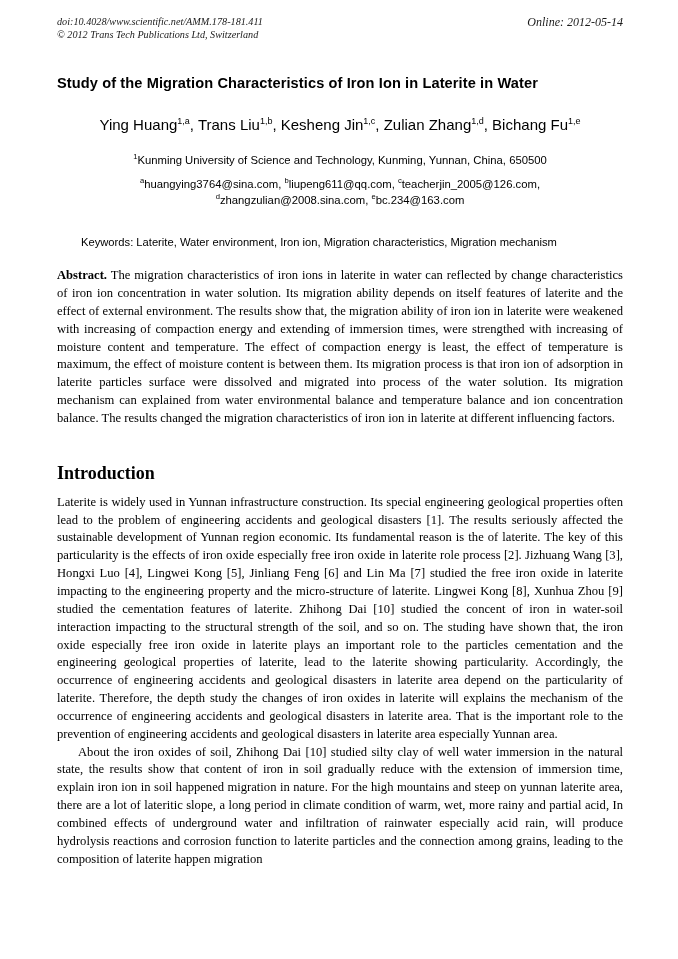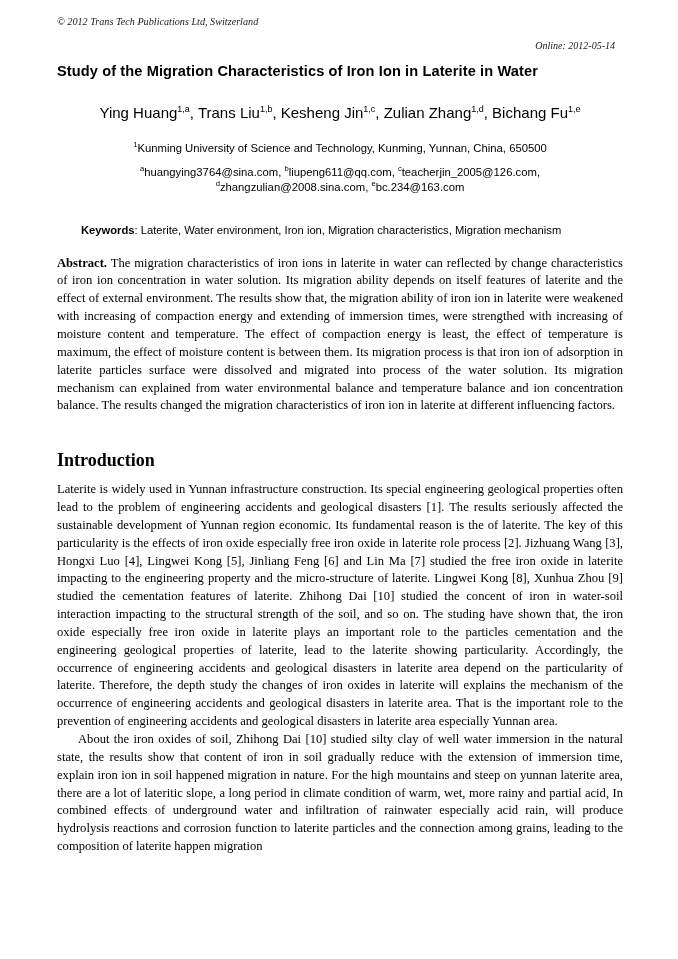--- a/index.html
+++ b/index.html
@@ -28,26 +28,25 @@
   .journal-header {
     position: relative;
     font-family: "Liberation Serif", "DejaVu Serif", serif;
     font-style: italic;
     font-size: 10.2px;
     line-height: 12.6px;
     color: #1a1a1a;
   }
   .journal-header .online {
     position: absolute;
-    right: 8px;
+    right: 0;
     top: 0;
     font-style: italic;
-    font-size: 10px;
+    font-size: 12px;
     white-space: nowrap;
-    margin-top: 24px;
   }
   .journal-header .hline {
     display: block;
     white-space: nowrap;
   }
 
   
   .paper-title {
     margin: 0;
     padding: 0;
@@ -99,21 +98,21 @@
   }
 
   
   .keywords {
     font-family: "Liberation Sans", "DejaVu Sans", sans-serif;
     font-size: 11.2px;
     line-height: 15px;
     text-align: left;
   }
   .keywords .kw-label {
-    font-weight: bold;
+    font-weight: normal;
     padding-left: 24px;
   }
 
   
   .abstract,
   .body-par {
     font-family: "Liberation Serif", "DejaVu Serif", serif;
     font-size: 12.6px;
     line-height: 17.85px;
     text-align: justify;
@@ -146,20 +145,21 @@
   .sp-introtxt { height: 12px; }
 </style>
 </head>
 <body>
 
 <div class="page">
   <div class="content">
 
     <div class="journal-header">
       <span class="online">Online: 2012-05-14</span>
+      <span class="hline">doi:10.4028/www.scientific.net/AMM.178-181.411</span>
       <span class="hline">© 2012 Trans Tech Publications Ltd, Switzerland</span>
     </div>
 
     <div class="sp-title"></div>
 
     <h1 class="paper-title">Study of the Migration Characteristics of Iron Ion in Laterite in Water</h1>
 
     <div class="sp-authors"></div>
 
     <div class="authors" id="author-list"><span>Ying Huang</span><sup>1,a</sup><span>, </span><span>Trans Liu</span><sup>1,b</sup><span>, </span><span>Kesheng Jin</span><sup>1,c</sup><span>, </span><span>Zulian Zhang</span><sup>1,d</sup><span>, </span><span>Bichang Fu</span><sup>1,e</sup></div>

